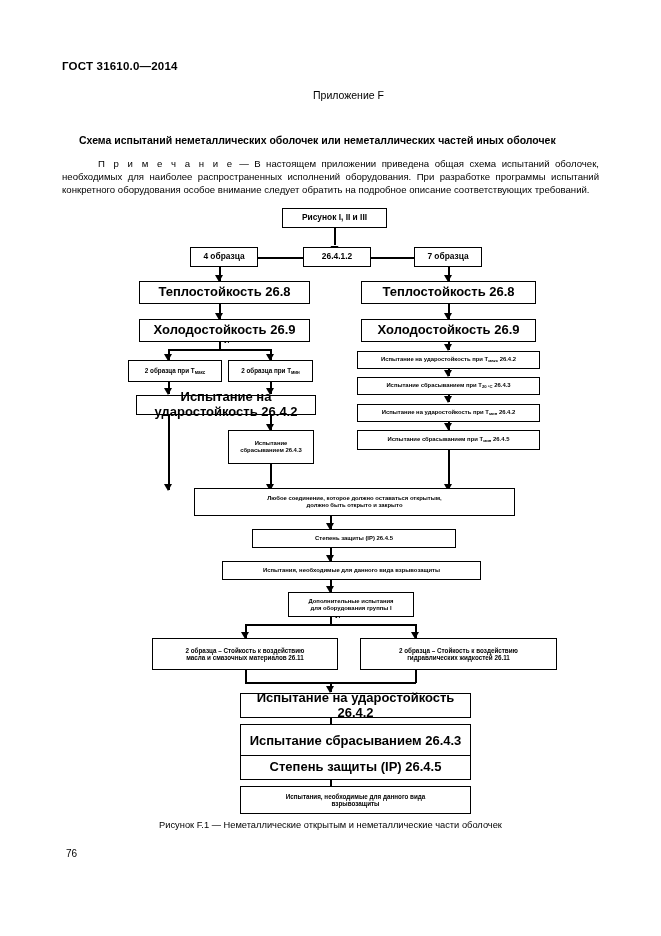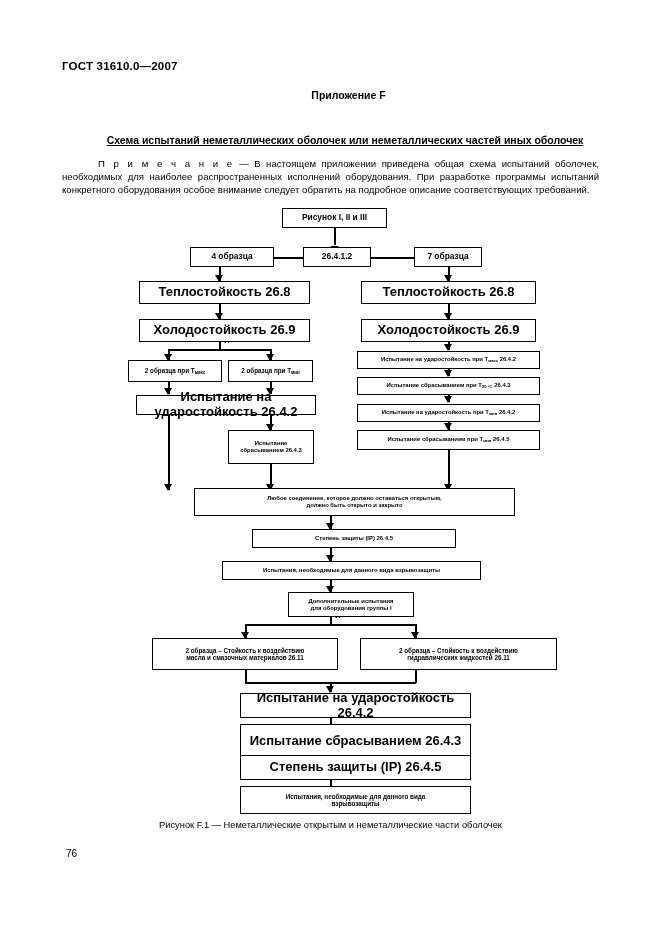--- a/index.html
+++ b/index.html
@@ -11,25 +11,25 @@
     overflow:hidden;
   }
   .page{position:absolute;inset:0;}
 
   .std-header{
     position:absolute;left:62px;top:60px;
     font-size:11.5px;font-weight:bold;letter-spacing:.2px;
   }
   .appendix{
     position:absolute;left:16px;right:0;top:88px;
-    text-align:center;font-size:10.5px;font-weight:bold;line-height:14px;margin-left:20px;
+    text-align:center;font-size:10.5px;font-weight:normal;line-height:14px;margin-left:20px;
   }
   .doc-title{
     position:absolute;left:79px;right:50px;top:134px;
-    text-align:center;font-size:10.5px;font-weight:bold;text-decoration:underline;
+    font-size:10.5px;font-weight:bold;
   }
   .note{
     position:absolute;left:62px;width:537px;top:157px;
     font-size:9.6px;line-height:13.2px;text-align:justify;
   }
   .note .lead{margin-left:36px;}
   .note .spaced{letter-spacing:1.6px;}
 
   
   .chart{position:absolute;left:0;top:0;width:661px;height:936px;}
@@ -63,21 +63,21 @@
   }
   .pagenum{
     position:absolute;left:66px;top:848px;font-size:10px;
   }
 </style>
 </head>
 <body>
 
 <div class="page">
 
-  <div class="std-header">ГОСТ 31610.0—2007</div>
+  <div class="std-header">ГОСТ 31610.0—2014</div>
 
   <div class="appendix">
     <div>Приложение F</div>
   </div>
 
   <div class="doc-title">Схема испытаний неметаллических оболочек или неметаллических частей иных оболочек</div>
 
   <div class="note">
     <span class="lead spaced">П р и м е ч а н и е</span>
     <span>—</span>
@@ -168,21 +168,21 @@
     </svg>
 
     <div class="box b-lg" style="left:282px;top:208px;width:105px;height:20px;">
       <span>Рисунок I, II и III</span>
     </div>
 
     <div class="box b-lg" style="left:303px;top:247px;width:68px;height:20px;">
       <span>26.4.1.2</span>
     </div>
 
-    <div class="box b-lg" style="left:190px;top:247px;width:84px;height:20px;">
+    <div class="box b-lg" style="left:190px;top:247px;width:68px;height:20px;">
       <span>4 образца</span>
     </div>
 
     <div class="box b-lg" style="left:414px;top:247px;width:68px;height:20px;">
       <span>7 образца</span>
     </div>
 
     <div class="box b-md" style="left:139px;top:281px;width:171px;height:23px;">
       <span>Теплостойкость 26.8</span>
     </div>

